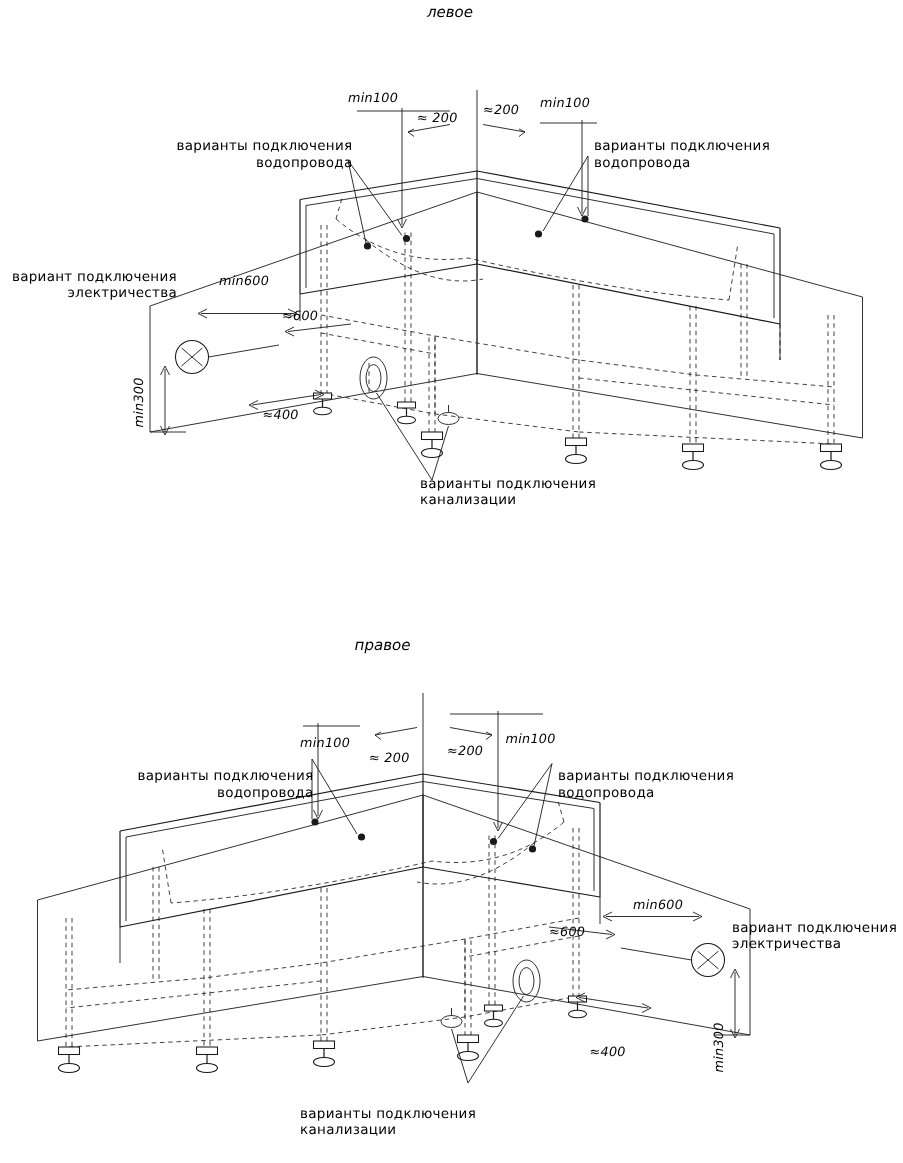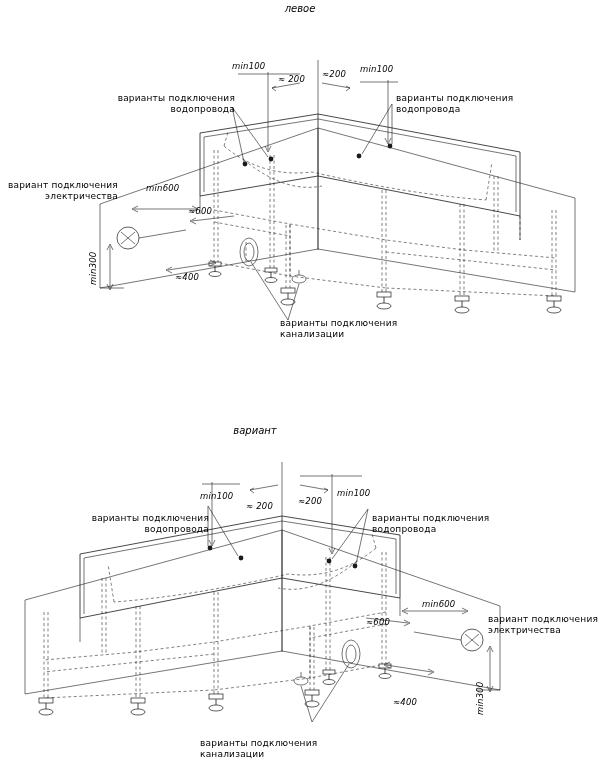--- a/index.html
+++ b/index.html
@@ -160,21 +160,21 @@
 
   <div class="dim" style="left:232px;top:61px;">min100</div>
   <div class="dim" style="left:360px;top:64px;">min100</div>
   <div class="dim" style="left:278px;top:74px;">≈ 200</div>
   <div class="dim" style="left:322px;top:69px;">≈200</div>
   <div class="dim" style="left:146px;top:183px;">min600</div>
   <div class="dim" style="left:188px;top:206px;">≈600</div>
   <div class="dim" style="left:175px;top:272px;">≈400</div>
   <div class="dim vert" style="left:88px;top:285px;">min300</div>
 
-  <div class="title c" style="left:255px;top:425px;width:120px;margin-left:-60px;text-align:center;">вариант</div>
+  <div class="title c" style="left:255px;top:425px;width:120px;margin-left:-60px;text-align:center;">правое</div>
 
   <svg width="602" height="330" viewBox="0 0 602 330" style="top:445px;">
 
     <path class="thin" d="M500 245 L282 206 L282 85"></path>
     <path class="thin" d="M282 206 L25 249"></path>
     <path class="thin" d="M500 161 L500 245"></path>
     <path class="thin" d="M500 161 L282 85"></path>
     <path class="thin" d="M282 85 L25 155"></path>
     <path class="thin" d="M25 155 L25 249"></path>
 

